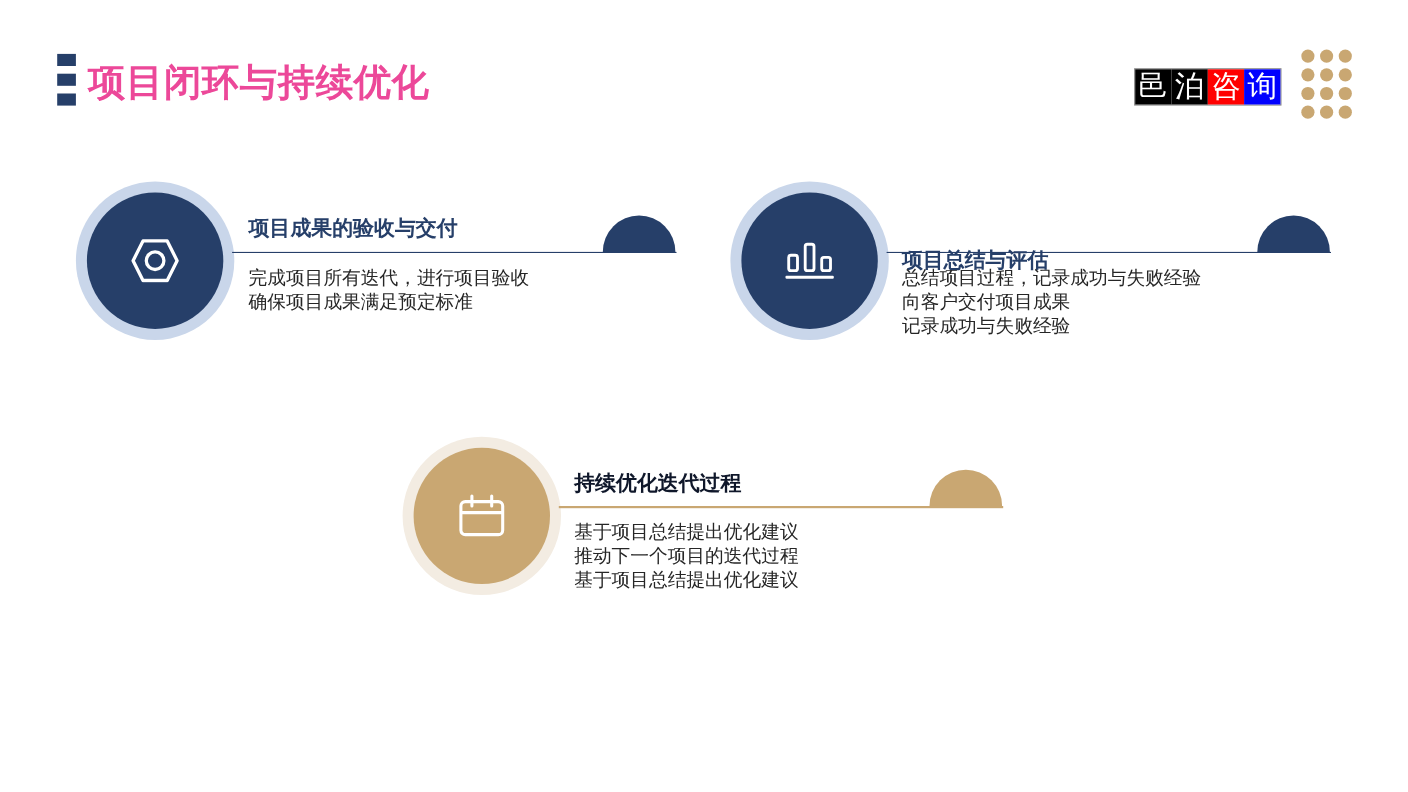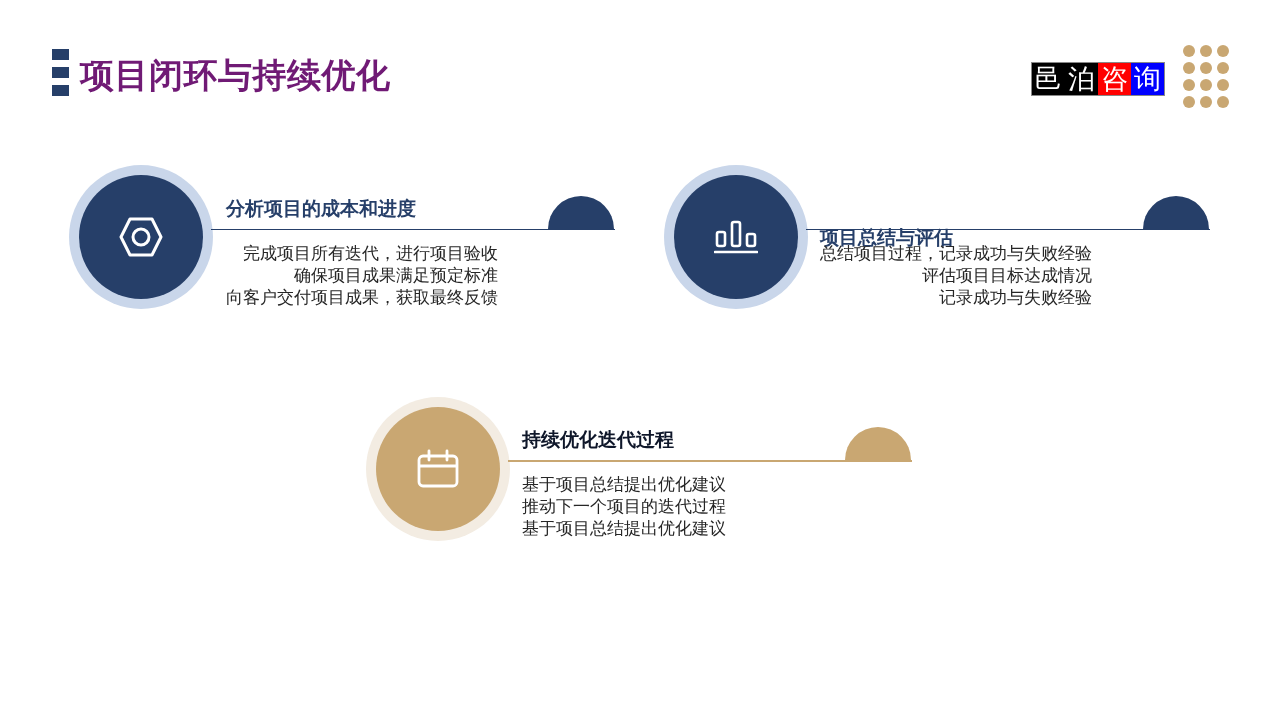--- a/index.html
+++ b/index.html
@@ -5,38 +5,38 @@
   html, body { margin:0; padding:0; }
   body {
     width:1280px; height:720px; position:relative; overflow:hidden;
     background:#ffffff;
     font-family: "DejaVu Sans", "Liberation Sans", sans-serif;
   }
   .title-marker { position:absolute; left:52px; top:49px; width:17px; }
   .title-marker span { display:block; width:17px; height:11px; background:#263f69; margin-bottom:7px; }
   .page-title {
     position:absolute; left:80px; top:52px; height:46px; line-height:46px;
-    font-size:34px; font-weight:bold; color:#701a75; letter-spacing:0.5px;
+    font-size:34px; font-weight:bold; color:#ec4899; letter-spacing:0.5px;
   }
   .logo { position:absolute; left:1031px; top:62px; height:32px; display:flex; border:1px solid #888; }
   .logo span {
     display:block; height:32px; line-height:32px; font-size:27px; color:#fff;
     font-family: "DejaVu Serif", "Liberation Serif", serif; text-align:center; width:33px;
   }
   .dots { position:absolute; left:1183px; top:45px; display:grid; grid-template-columns:repeat(3,12px); grid-gap:5px 5px; }
   .dots i { display:block; width:12px; height:12px; border-radius:50%; background:#c9a772; }
 
   .card { position:absolute; }
   .ring { position:absolute; border-radius:50%; }
   .disc { position:absolute; border-radius:50%; display:flex; align-items:center; justify-content:center; }
   .card-title { position:absolute; font-size:19px; font-weight:bold; white-space:nowrap; line-height:24px; }
   .rule { position:absolute; height:1.5px; }
   .cap { position:absolute; width:66px; height:33px; border-radius:33px 33px 0 0; }
   .lines { position:absolute; font-size:17px; line-height:22px; color:#262626; white-space:nowrap; }
-  .lines div { height:22px;text-align:right; }
+  .lines div { height:22px; }
 </style>
 </head>
 <body>
 
 <div class="title-marker">
   <span></span>
   <span></span>
   <span></span>
 </div>
 <div class="page-title">项目闭环与持续优化</div>
@@ -63,46 +63,45 @@
 </div>
 
 <div class="card">
   <div class="ring" style="left:69px;top:165px;width:144px;height:144px;background:#c9d6ea;"></div>
   <div class="disc" style="left:79px;top:175px;width:124px;height:124px;background:#263f69;">
     <svg width="44" height="40" viewBox="0 0 44 40">
       <polygon points="11,2 33,2 42,20 33,38 11,38 2,20" fill="none" stroke="#fff" stroke-width="3" stroke-linejoin="round"></polygon>
       <circle cx="22" cy="20" r="8" fill="none" stroke="#fff" stroke-width="3"></circle>
     </svg>
   </div>
-  <div class="card-title" style="left:226px;top:196px;color:#263f69;">分析项目的成本和进度</div>
+  <div class="card-title" style="left:226px;top:196px;color:#263f69;">项目成果的验收与交付</div>
   <div class="rule" style="left:211px;top:228.5px;width:404px;background:#263f69;"></div>
   <div class="cap" style="left:548px;top:196px;background:#263f69;"></div>
   <div class="lines" style="left:226px;top:242px;">
     <div>完成项目所有迭代，进行项目验收</div>
     <div>确保项目成果满足预定标准</div>
-    <div>向客户交付项目成果，获取最终反馈</div>
   </div>
 </div>
 
 <div class="card">
   <div class="ring" style="left:664px;top:165px;width:144px;height:144px;background:#c9d6ea;"></div>
   <div class="disc" style="left:674px;top:175px;width:124px;height:124px;background:#263f69;">
     <svg width="44" height="36" viewBox="0 0 44 36">
       <rect x="3" y="13" width="8" height="14" rx="2" fill="none" stroke="#fff" stroke-width="2.6"></rect>
       <rect x="18" y="3" width="8" height="24" rx="2" fill="none" stroke="#fff" stroke-width="2.6"></rect>
       <rect x="33" y="15" width="8" height="12" rx="2" fill="none" stroke="#fff" stroke-width="2.6"></rect>
       <line x1="1" y1="33" x2="43" y2="33" stroke="#fff" stroke-width="2.6" stroke-linecap="round"></line>
     </svg>
   </div>
   <div class="card-title" style="left:820px;top:196px;color:#263f69;margin-top:29px;">项目总结与评估</div>
   <div class="rule" style="left:806px;top:228.5px;width:404px;background:#263f69;"></div>
   <div class="cap" style="left:1143px;top:196px;background:#263f69;"></div>
   <div class="lines" style="left:820px;top:242px;">
     <div>总结项目过程，记录成功与失败经验</div>
-    <div>评估项目目标达成情况</div>
+    <div>向客户交付项目成果</div>
     <div>记录成功与失败经验</div>
   </div>
 </div>
 
 <div class="card">
   <div class="ring" style="left:366px;top:397px;width:144px;height:144px;background:#f3ece2;"></div>
   <div class="disc" style="left:376px;top:407px;width:124px;height:124px;background:#c9a772;">
     <svg width="44" height="40" viewBox="0 0 44 40">
       <rect x="3" y="7" width="38" height="30" rx="4" fill="none" stroke="#fff" stroke-width="2.8"></rect>
       <line x1="3" y1="17" x2="41" y2="17" stroke="#fff" stroke-width="2.8"></line>

